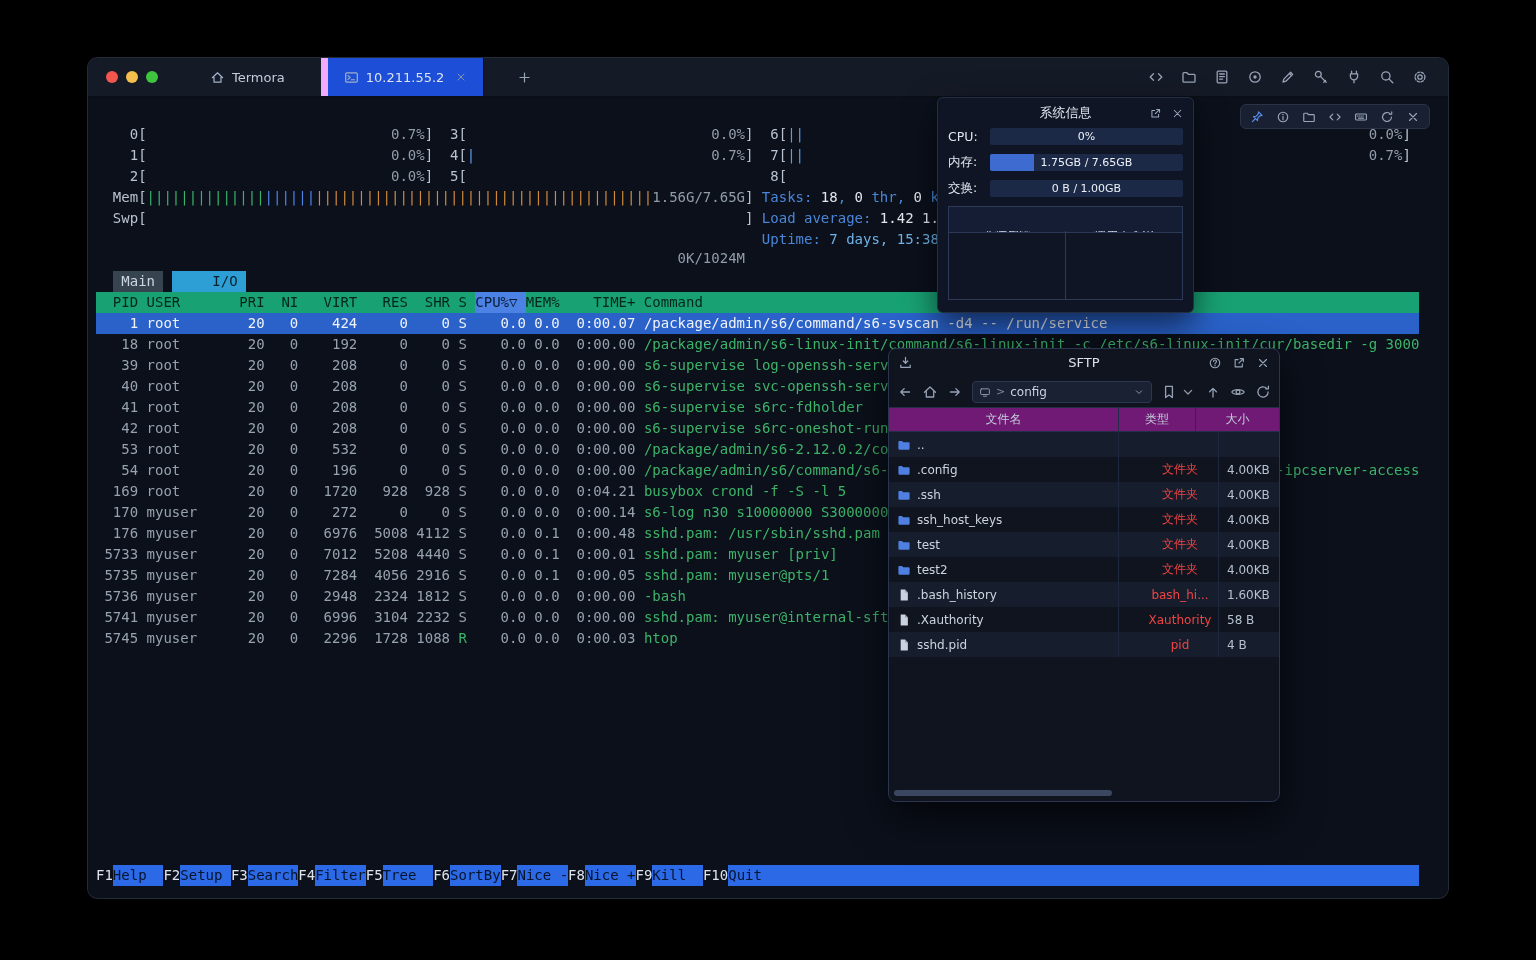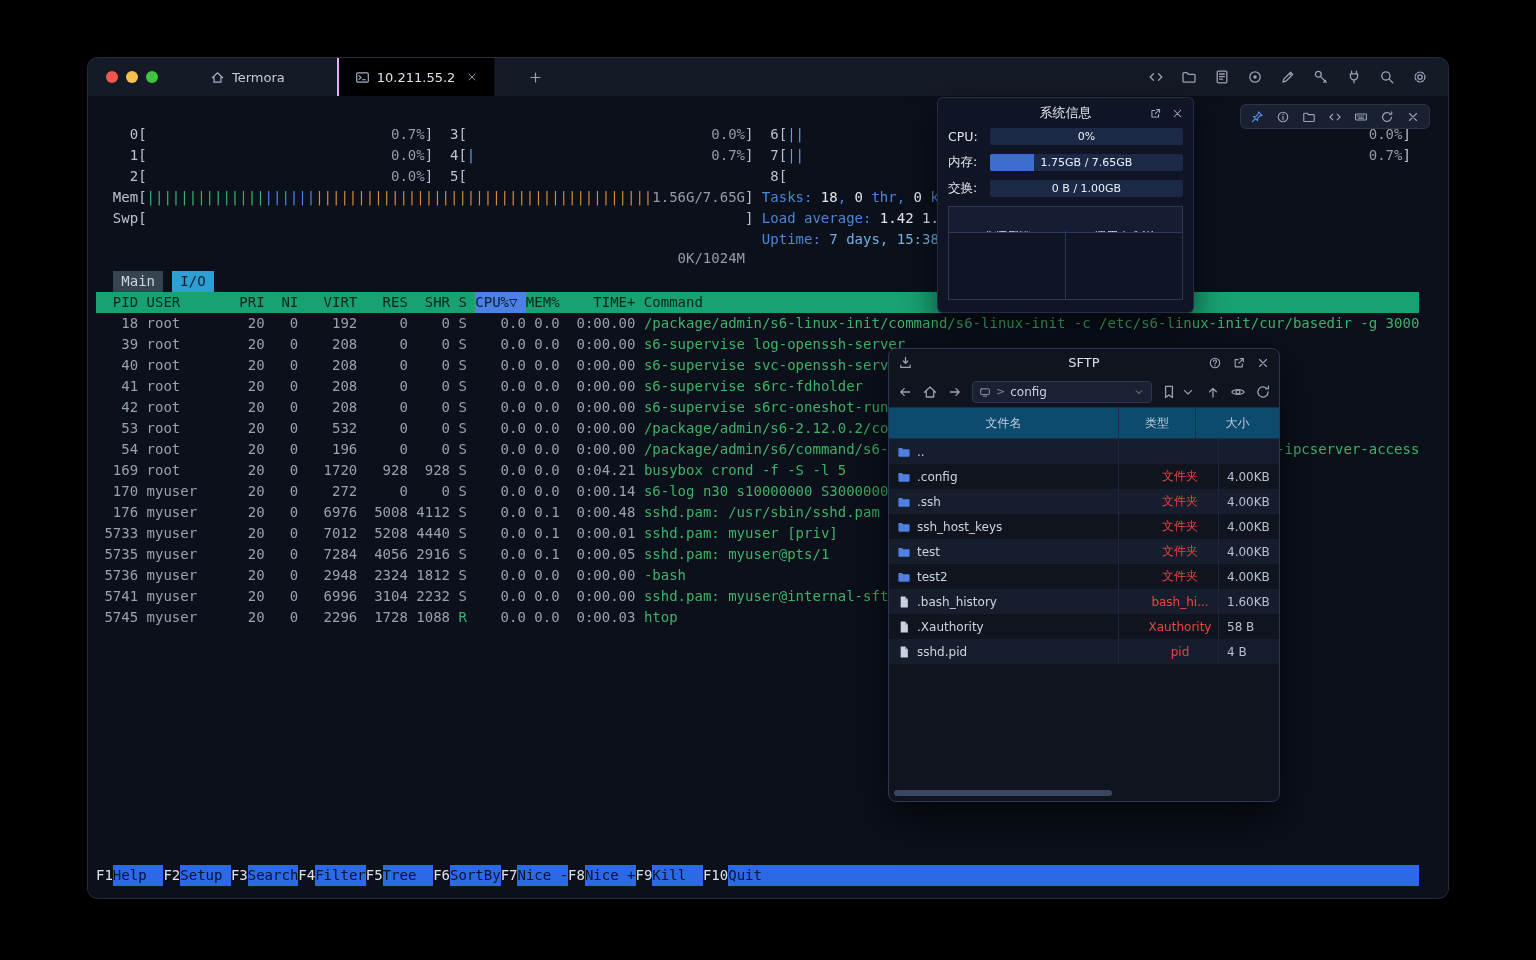--- a/index.html
+++ b/index.html
@@ -11,35 +11,35 @@
             box-shadow:0 0 0 1px #232a38, 0 30px 80px rgba(0,0,0,.9); }
 
   
   .tabbar { position:absolute; top:0; left:0; right:0; height:39px; background:#151a27;
             border-bottom:1px solid #0a0e16; display:flex; align-items:stretch;gap:20px; }
   .traffic { display:flex; align-items:center; gap:8px; padding:0 16px 0 18px; }
   .tl { width:12px; height:12px; border-radius:50%; display:inline-block; }
   .tl.r { background:#f2564d; } .tl.y { background:#f5bf4e; } .tl.g { background:#3fc43f; }
   .tab { display:flex; align-items:center; gap:7px; padding:0 16px; color:#c3ccd8; font-size:13px; }
   .tab .ticon { font-size:15px; color:#9fb0c6; }
-  .tab.active { background:#000000; color:#dde3ec; border-left:2px solid #f0abfc; border-right:1px solid #0a0e18;margin-left:16px; }
+  .tab.active { background:#1d4ed8; color:#dde3ec; border-left:7px solid #f0abfc; border-right:1px solid #0a0e18; }
   .tab .tclose { font-size:12px; color:#8c97a8; margin-left:4px; }
   .newtab { display:flex; align-items:center; padding:0 13px; color:#9aa5b4; font-size:15px; }
   .tb-icons { margin-left:auto; display:flex; align-items:center; gap:17px; padding-right:20px; color:#97a2b4; }
   .tb-icons span { font-size:16px; }
 
   
   #term { position:absolute; top:39px; left:0; right:0; bottom:0; background:#0b101b;
           padding:27px 0 0 8px; font:14px/21px "DejaVu Sans Mono",monospace; color:#97a2af; }
   .tline { position:relative; height:21px; line-height:21px; width:157ch; white-space:pre; }
   .seg { position:absolute; top:0; white-space:pre; }
   .w  { color:#b9c3d1; } .d  { color:#939daa; }
   .bb { color:#5f9be6; } .bg { color:#38b56b; } .bu { color:#4f83e8; } .bo { color:#d08a3e; }
   .lb { color:#4a86d8; } .v  { color:#e2e7ee; } .gv { color:#41b469; } .cy { color:#6fb3e8; }
-  .tabm { background:#364450; color:#cdd6de; } .tabi { background:#2e9fd4; color:#07212f; }
+  .tabm { background:#364450; color:#cdd6de; } .tabi { background:#2e9fd4; color:#07212f;padding-left:32px; }
   .tline.hdr { background:#18a173; }
   .tline.hdr .seg { color:#04271b; }
   .tline.hdr .seg.sort { background:#4b82e4; color:#0a1b38; }
   .proc span { white-space:pre; color:#97a2af; }
   .proc .cmd { color:#3db368; } .proc .sr { color:#3db368; }
   .proc.selected { background:#2a62c9; }
   .proc.selected span { color:#eff3f9; }
 
   .fkbar { position:absolute; left:8px; bottom:12px; width:157ch; height:21px; display:flex; }
   .fk-key { color:#dde3ea; white-space:pre; }
@@ -85,21 +85,21 @@
   .sf-hicons { position:absolute; right:9px; top:0; height:27px; display:flex; align-items:center;
                gap:10px; color:#98a4b8; font-size:14px; }
   .sf-toolbar { height:31px; display:flex; align-items:center; padding:0 8px; gap:9px; color:#96a1b5; }
   .sf-toolbar > span { font-size:16px; }
   .sf-path { width:180px; height:22px; background:#1a2133; border:1px solid #2c3752; border-radius:4px;
              display:flex; align-items:center; gap:5px; padding:0 6px; color:#c9d2e0; font-size:12px; }
   .sf-path .mini { font-size:12px; color:#8d99ad; }
   .sf-sep { color:#7c8aa0; font-size:11px; }
   .sf-path .spacer { flex:1; }
   .mini2 { font-size:11px; color:#8d99ad; margin-left:-6px; }
-  .sf-cols { display:flex; height:32px; background:#0c4a6e; border-top:1px solid #232d45;
+  .sf-cols { display:flex; height:25px; background:#701a75; border-top:1px solid #232d45;
              border-bottom:1px solid #232d45; font-size:12px; color:#c3cdda; }
   .sf-c { display:flex; align-items:center; justify-content:center; border-right:1px solid #232d45; }
   .sf-c:last-child { border-right:none; }
   .c-name { width:230px; } .c-type { width:77px; } .c-size { flex:1; }
   .sf-row { display:flex; height:25px; font-size:12px; align-items:stretch; }
   .sf-row:nth-child(odd) { background:#161d2d; }
   .sf-cell { display:flex; align-items:center; border-right:1px solid #1d2740; overflow:hidden; white-space:nowrap; }
   .sf-cell:last-child { border-right:none; }
   .sf-cell.name { width:230px; padding-left:8px; gap:6px; color:#ccd4e0; }
   .sf-cell.type { width:77px; justify-content:center; color:#ef4444;margin-left:23px; }
@@ -212,20 +212,21 @@
     <div id="term-lines">
         <div class="tline"><span class="seg w" style="left: 4ch;">0[</span><span class="seg d" style="left: 35ch;">0.7%</span><span class="seg w" style="left: 39ch;">]</span><span class="seg w" style="left: 42ch;">3[</span><span class="seg d" style="left: 73ch;">0.0%</span><span class="seg w" style="left: 77ch;">]</span><span class="seg w" style="left: 80ch;">6[</span><span class="seg bb" style="left: 82ch;">||</span><span class="seg d" style="left: 151ch;">0.0%</span><span class="seg w" style="left: 155ch;">]</span></div>
         <div class="tline"><span class="seg w" style="left: 4ch;">1[</span><span class="seg d" style="left: 35ch;">0.0%</span><span class="seg w" style="left: 39ch;">]</span><span class="seg w" style="left: 42ch;">4[</span><span class="seg bb" style="left: 44ch;">|</span><span class="seg d" style="left: 73ch;">0.7%</span><span class="seg w" style="left: 77ch;">]</span><span class="seg w" style="left: 80ch;">7[</span><span class="seg bb" style="left: 82ch;">||</span><span class="seg d" style="left: 151ch;">0.7%</span><span class="seg w" style="left: 155ch;">]</span></div>
         <div class="tline"><span class="seg w" style="left: 4ch;">2[</span><span class="seg d" style="left: 35ch;">0.0%</span><span class="seg w" style="left: 39ch;">]</span><span class="seg w" style="left: 42ch;">5[</span><span class="seg w" style="left: 80ch;">8[</span></div>
         <div class="tline"><span class="seg w" style="left: 2ch;">Mem[</span><span class="seg bg" style="left: 6ch;">||||||||||||||</span><span class="seg bu" style="left: 20ch;">||||||</span><span class="seg bo" style="left: 26ch;">||||||||||||||||||||||||||||||||||||||||</span><span class="seg d" style="left: 66ch;">1.56G/7.65G</span><span class="seg w" style="left: 77ch;">]</span><span class="seg lb" style="left: 79ch;">Tasks: </span><span class="seg v" style="left: 86ch;">18</span><span class="seg lb" style="left: 88ch;">, </span><span class="seg v" style="left: 90ch;">0</span><span class="seg lb" style="left: 91ch;"> thr, </span><span class="seg v" style="left: 97ch;">0</span><span class="seg lb" style="left: 98ch;"> kthr; </span><span class="seg gv" style="left: 105ch;">1 running</span></div>
         <div class="tline"><span class="seg w" style="left: 2ch;">Swp[</span><span class="seg d" style="left: 69ch; margin-top: 40px;">0K/1024M</span><span class="seg w" style="left: 77ch;">]</span><span class="seg lb" style="left: 79ch;">Load average: </span><span class="seg v" style="left: 93ch;">1.42 1.35 1.33</span></div>
         <div class="tline"><span class="seg lb" style="left: 79ch;">Uptime: </span><span class="seg cy" style="left: 87ch;">7 days, 15:38:33</span></div>
         <div class="tline"></div>
         <div class="tline"><span class="seg tabm" style="left: 2ch;"> Main </span><span class="seg tabi" style="left: 9ch;"> I/O </span></div>
         <div class="tline hdr"><span class="seg" style="left: 2ch;">PID</span><span class="seg" style="left: 6ch;">USER</span><span class="seg" style="left: 17ch;">PRI</span><span class="seg" style="left: 22ch;">NI</span><span class="seg" style="left: 27ch;">VIRT</span><span class="seg" style="left: 34ch;">RES</span><span class="seg" style="left: 39ch;">SHR</span><span class="seg" style="left: 43ch;">S</span><span class="seg sort" style="left: 45ch;">CPU%▽ </span><span class="seg" style="left: 51ch;">MEM%</span><span class="seg" style="left: 59ch;">TIME+</span><span class="seg" style="left: 65ch;">Command</span></div>
+        <div class="tline proc selected"><span>    1 root        20   0    424     0    0 </span><span class="">S</span><span>    0.0 0.0  0:00.07 </span><span class="cmd">/package/admin/s6/command/s6-svscan -d4 -- /run/service</span></div>
         <div class="tline proc"><span>   18 root        20   0    192     0    0 </span><span class="">S</span><span>    0.0 0.0  0:00.00 </span><span class="cmd">/package/admin/s6-linux-init/command/s6-linux-init -c /etc/s6-linux-init/cur/basedir -g 3000</span></div>
         <div class="tline proc"><span>   39 root        20   0    208     0    0 </span><span class="">S</span><span>    0.0 0.0  0:00.00 </span><span class="cmd">s6-supervise log-openssh-server</span></div>
         <div class="tline proc"><span>   40 root        20   0    208     0    0 </span><span class="">S</span><span>    0.0 0.0  0:00.00 </span><span class="cmd">s6-supervise svc-openssh-server</span></div>
         <div class="tline proc"><span>   41 root        20   0    208     0    0 </span><span class="">S</span><span>    0.0 0.0  0:00.00 </span><span class="cmd">s6-supervise s6rc-fdholder</span></div>
         <div class="tline proc"><span>   42 root        20   0    208     0    0 </span><span class="">S</span><span>    0.0 0.0  0:00.00 </span><span class="cmd">s6-supervise s6rc-oneshot-runner</span></div>
         <div class="tline proc"><span>   53 root        20   0    532     0    0 </span><span class="">S</span><span>    0.0 0.0  0:00.00 </span><span class="cmd">/package/admin/s6-2.12.0.2/command/s6-ipcserverd</span></div>
         <div class="tline proc"><span>   54 root        20   0    196     0    0 </span><span class="">S</span><span>    0.0 0.0  0:00.00 </span><span class="cmd">/package/admin/s6/command/s6-ipcserverd -l0 -- /package/admin/s6/command/s6-ipcserver-access</span></div>
         <div class="tline proc"><span>  169 root        20   0   1720   928  928 </span><span class="">S</span><span>    0.0 0.0  0:04.21 </span><span class="cmd">busybox crond -f -S -l 5</span></div>
         <div class="tline proc"><span>  170 myuser      20   0    272     0    0 </span><span class="">S</span><span>    0.0 0.0  0:00.14 </span><span class="cmd">s6-log n30 s10000000 S30000000 T /var/log/sshd</span></div>
         <div class="tline proc"><span>  176 myuser      20   0   6976  5008 4112 </span><span class="">S</span><span>    0.0 0.1  0:00.48 </span><span class="cmd">sshd.pam: /usr/sbin/sshd.pam [listener] 0 of 10-100 startups</span></div>

